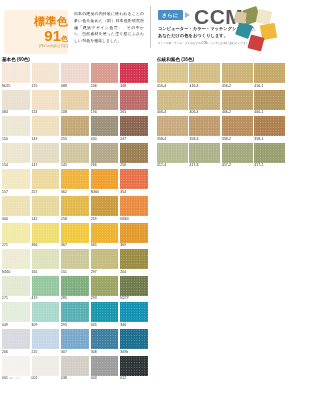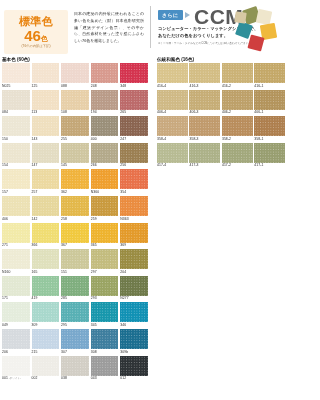--- a/index.html
+++ b/index.html
@@ -11,21 +11,21 @@
     position:relative;
   }
   .page{position:relative;width:287px;height:400px;}
 
   
   .header{position:absolute;left:0;top:0;width:287px;height:56px;}
   .hdr-left{position:absolute;left:0;top:8px;width:150px;height:46px;}
   .badge{
     position:absolute;left:4px;top:2px;width:64px;height:44px;
     background:#fdf2e2;border-radius:2px;
-    display:flex;flex-direction:column;align-items:center;justify-content:center;
+    display:flex;flex-direction:column;align-items:flex-end;justify-content:center;
     line-height:1;
   }
   .badge-top{font-size:11px;font-weight:bold;color:#e8830f;letter-spacing:.3px;}
   .badge-mid{font-size:15px;font-weight:bold;color:#e8830f;margin-top:1px;}
   .badge-mid .u{font-size:7px;}
   .badge-sub{font-size:3.2px;color:#b07a3a;margin-top:2px;letter-spacing:.1px;}
 
   .hdr-text{
     position:absolute;left:74px;top:3px;width:70px;
     font-size:3.9px;line-height:1.75;color:#2b2b2b;text-align:justify;
@@ -81,21 +81,21 @@
 <body>
 
 <div class="page">
 
   <div class="header">
 
     <div class="hdr-left">
       <div class="badge">
         <div class="badge-top">標準色</div>
         <div class="badge-mid">
-          <span>46</span><span class="u">色</span>
+          <span>91</span><span class="u">色</span>
         </div>
         <div class="badge-sub">(76色の内訳は下記)</div>
       </div>
       <div class="hdr-text">日本の建築の内外装に使われることの多い色を集めた（財）日本色彩研究所編「建築デザイン色票」、その中から、自然素材を使った塗り壁にふさわしい76色を厳選しました。</div>
     </div>
 
     <div class="vrule"></div>
 
     <div class="hdr-right">
       <div class="sarani">さらに</div>

